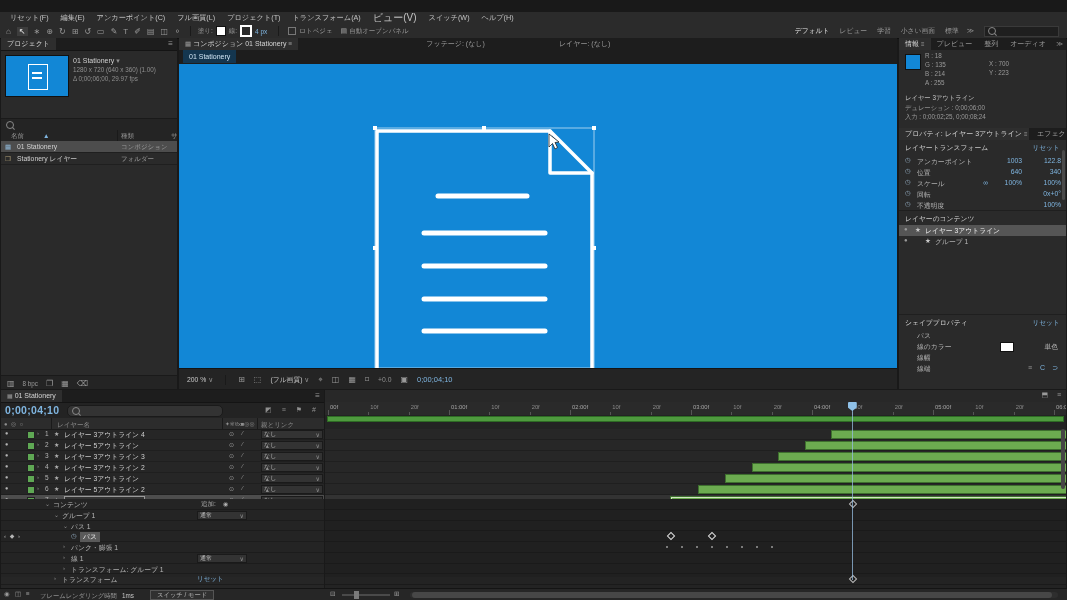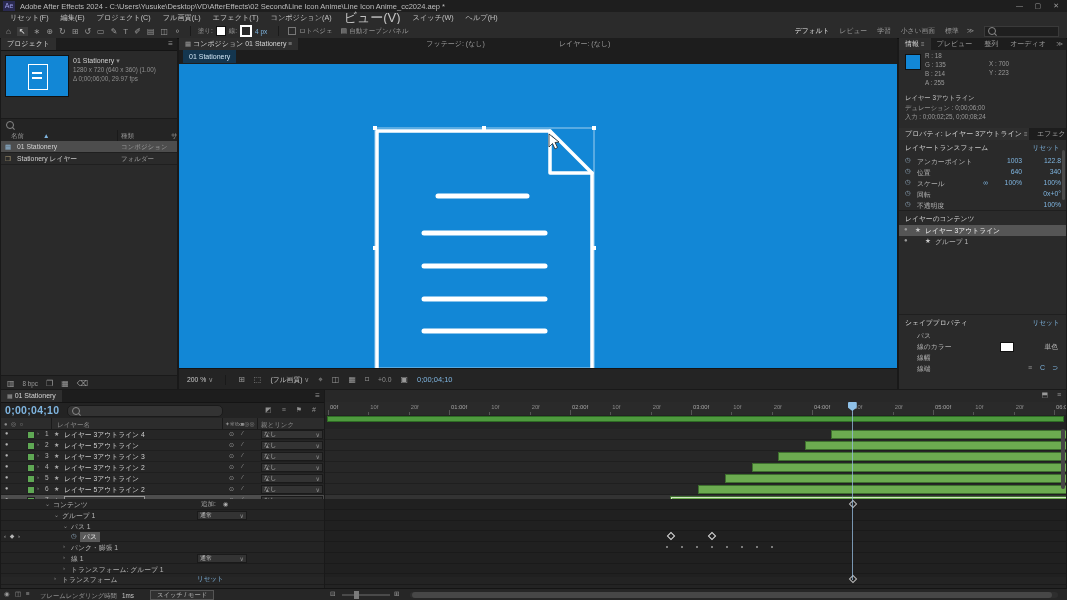--- a/index.html
+++ b/index.html
@@ -16,36 +16,29 @@
   .icon{color:#9a9a9a;font-size:8px;}
   .sep{display:inline-block;width:1px;height:10px;background:#1a1a1a;margin:0 3px;vertical-align:middle;}
   .mag{display:inline-block;width:6px;height:6px;border:1px solid #888;border-radius:50%;position:relative;}
   .mag:after{content:"";position:absolute;width:3px;height:1px;background:#888;transform:rotate(45deg);left:5px;top:6px;}
 </style>
 </head>
 <body>
 
 <div id="root">
 
-  <div class="abs" style="left:0;top:0;width:1067px;height:12px;background:#1e1e1e;border-bottom:1px solid #111;">
-    <span class="abs" style="left:3px;top:1px;width:12px;height:10px;background:#2a2a52;color:#9f9fe8;font-size:7px;text-align:center;line-height:10px;">Ae</span>
-    <span class="abs" style="left:20px;top:2px;font-size:7.5px;color:#bdbdbd;white-space:nowrap;">Adobe After Effects 2024 - C:\Users\Yusuke\Desktop\VD\AfterEffects\02 Second\Line Icon Anime\Line Icon Anime_cc2024.aep *</span>
-    <span class="abs icon" style="right:44px;top:2px;font-size:7px;">—</span>
-    <span class="abs icon" style="right:26px;top:2px;font-size:7px;">▢</span>
-    <span class="abs icon" style="right:8px;top:2px;font-size:7px;">✕</span>
-  </div>
 
   <div id="menubar" class="abs" style="left:0;top:12px;width:1067px;height:12px;background:#2b2b2b;border-bottom:1px solid #141414;display:flex;align-items:center;padding-left:4px;">
       <span style="font-size: 7.2px; color: rgb(196, 196, 196); padding: 0px 6px;">リセット(F)</span>
       <span style="font-size: 7.2px; color: rgb(196, 196, 196); padding: 0px 6px;">編集(E)</span>
-      <span style="font-size: 7.2px; color: rgb(196, 196, 196); padding: 0px 6px;">プロジェクト(C)</span>
+      <span style="font-size: 7.2px; color: rgb(196, 196, 196); padding: 0px 6px;">アンカーポイント(C)</span>
       <span style="font-size: 7.2px; color: rgb(196, 196, 196); padding: 0px 6px;">フル画質(L)</span>
-      <span style="font-size: 7.2px; color: rgb(196, 196, 196); padding: 0px 6px;">エフェクト(T)</span>
-      <span style="font-size: 7.2px; color: rgb(196, 196, 196); padding: 0px 6px;">コンポジション(A)</span>
-      <span style="font-size: 13px; color: rgb(196, 196, 196); padding: 0px 6px; text-align: center;">ビュー(V)</span>
+      <span style="font-size: 7.2px; color: rgb(196, 196, 196); padding: 0px 6px;">プロジェクト(T)</span>
+      <span style="font-size: 7.2px; color: rgb(196, 196, 196); padding: 0px 6px;">トランスフォーム(A)</span>
+      <span style="font-size: 10px; color: rgb(196, 196, 196); padding: 0px 6px; text-align: center;">ビュー(V)</span>
       <span style="font-size: 7.2px; color: rgb(196, 196, 196); padding: 0px 6px;">スイッチ(W)</span>
       <span style="font-size: 7.2px; color: rgb(196, 196, 196); padding: 0px 6px;">ヘルプ(H)</span>
     </div>
 
   <div class="abs" style="left:0;top:24px;width:1067px;height:14px;background:#2b2b2b;border-bottom:1px solid #101010;display:flex;align-items:center;">
     <div id="tools" style="display:flex;align-items:center;gap:6px;padding:0 6px;">
         <span style="font-size: 8px; color: rgb(154, 154, 154);">⌂</span>
         <span style="font-size: 8px; color: rgb(232, 232, 232); background: rgb(61, 61, 61); padding: 0px 2px;">↖</span>
         <span style="font-size: 8px; color: rgb(154, 154, 154);">∗</span>
         <span style="font-size: 8px; color: rgb(154, 154, 154);">⊕</span>

